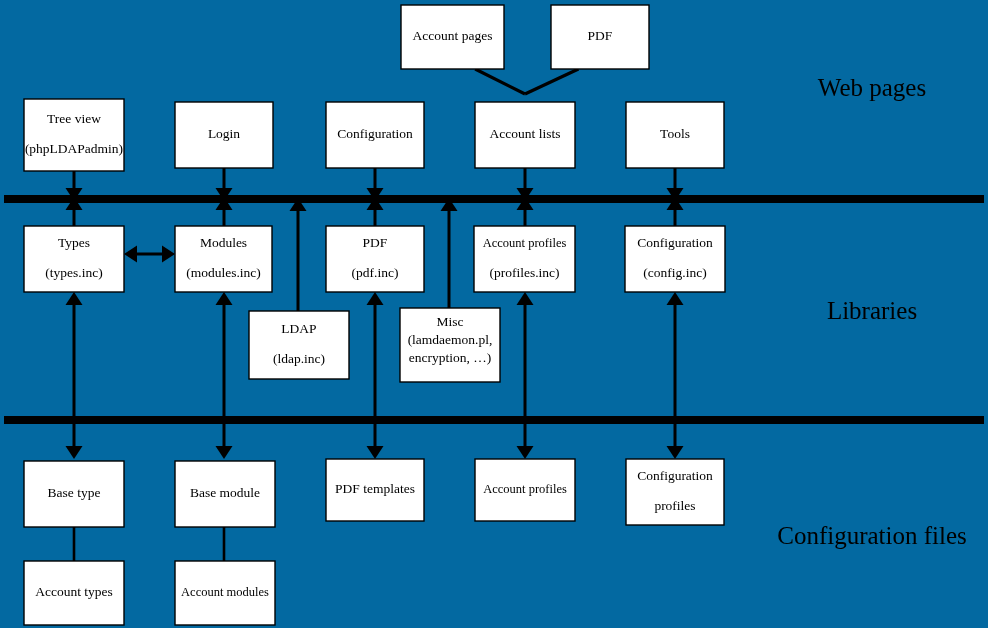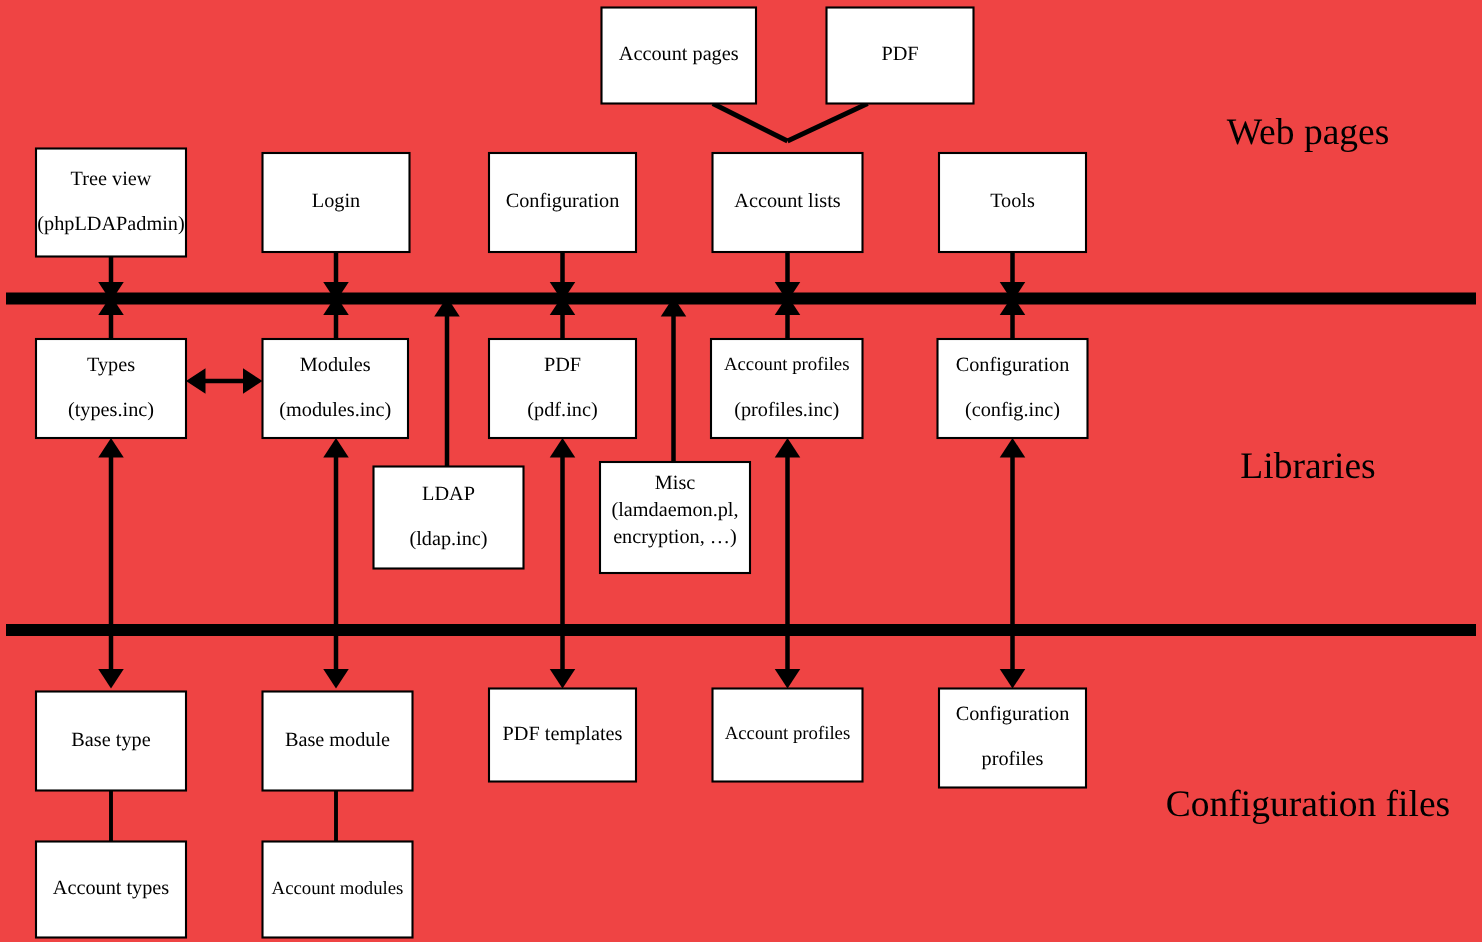--- a/index.html
+++ b/index.html
@@ -4,21 +4,21 @@
 <style>
   html, body {
     margin: 0;
     padding: 0;
     background: #ffffff;
   }
   #diagram-root {
     position: relative;
     width: 988px;
     height: 628px;
-    background: #ef4444;
+    background: #0369a1;
     font-family: "Liberation Serif", "DejaVu Serif", serif;
     overflow: hidden;
   }
   svg#diagram-svg {
     position: absolute;
     top: 0;
     left: 0;
     width: 988px;
     height: 628px;
     display: block;

